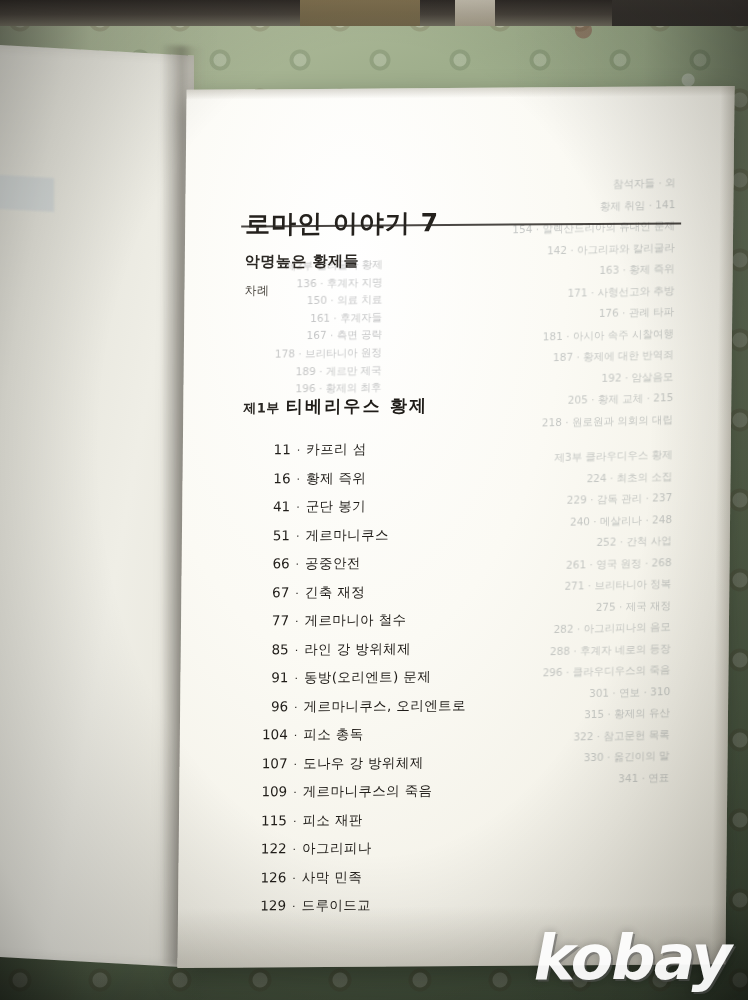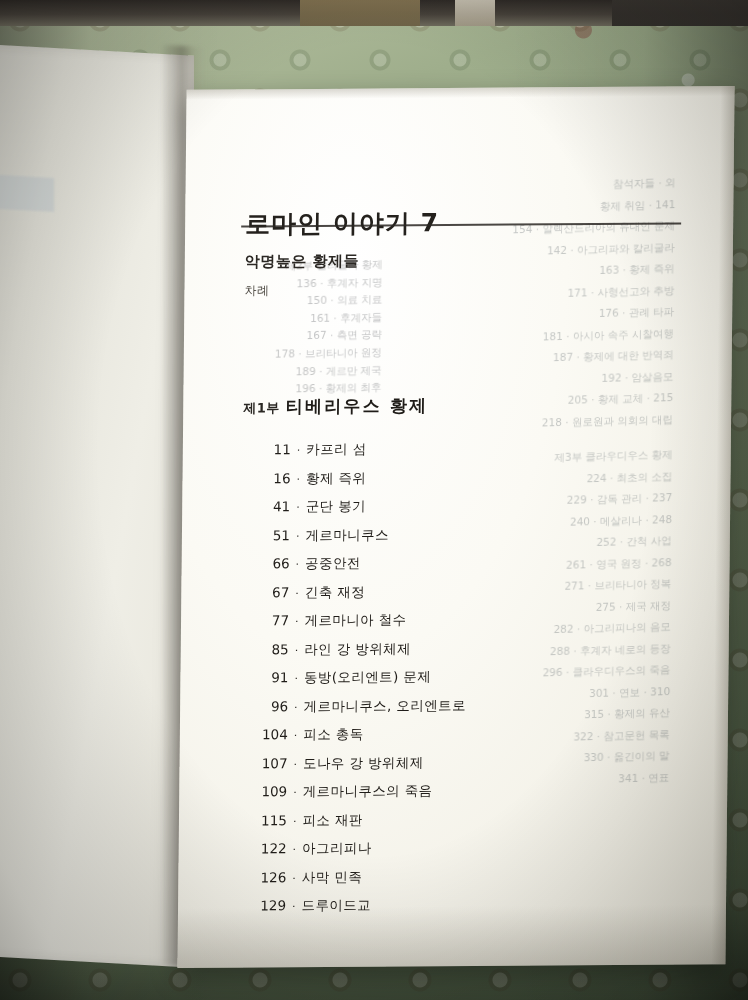--- a/index.html
+++ b/index.html
@@ -423,13 +423,14 @@
             <span class="label">드루이드교</span>
           </div>
         </div>
 
       </div>
     </div>
   </div>
 
   <div class="vignette"></div>
 
+  <div class="watermark">kobay</div>
 </div>
 
 </body></html>

